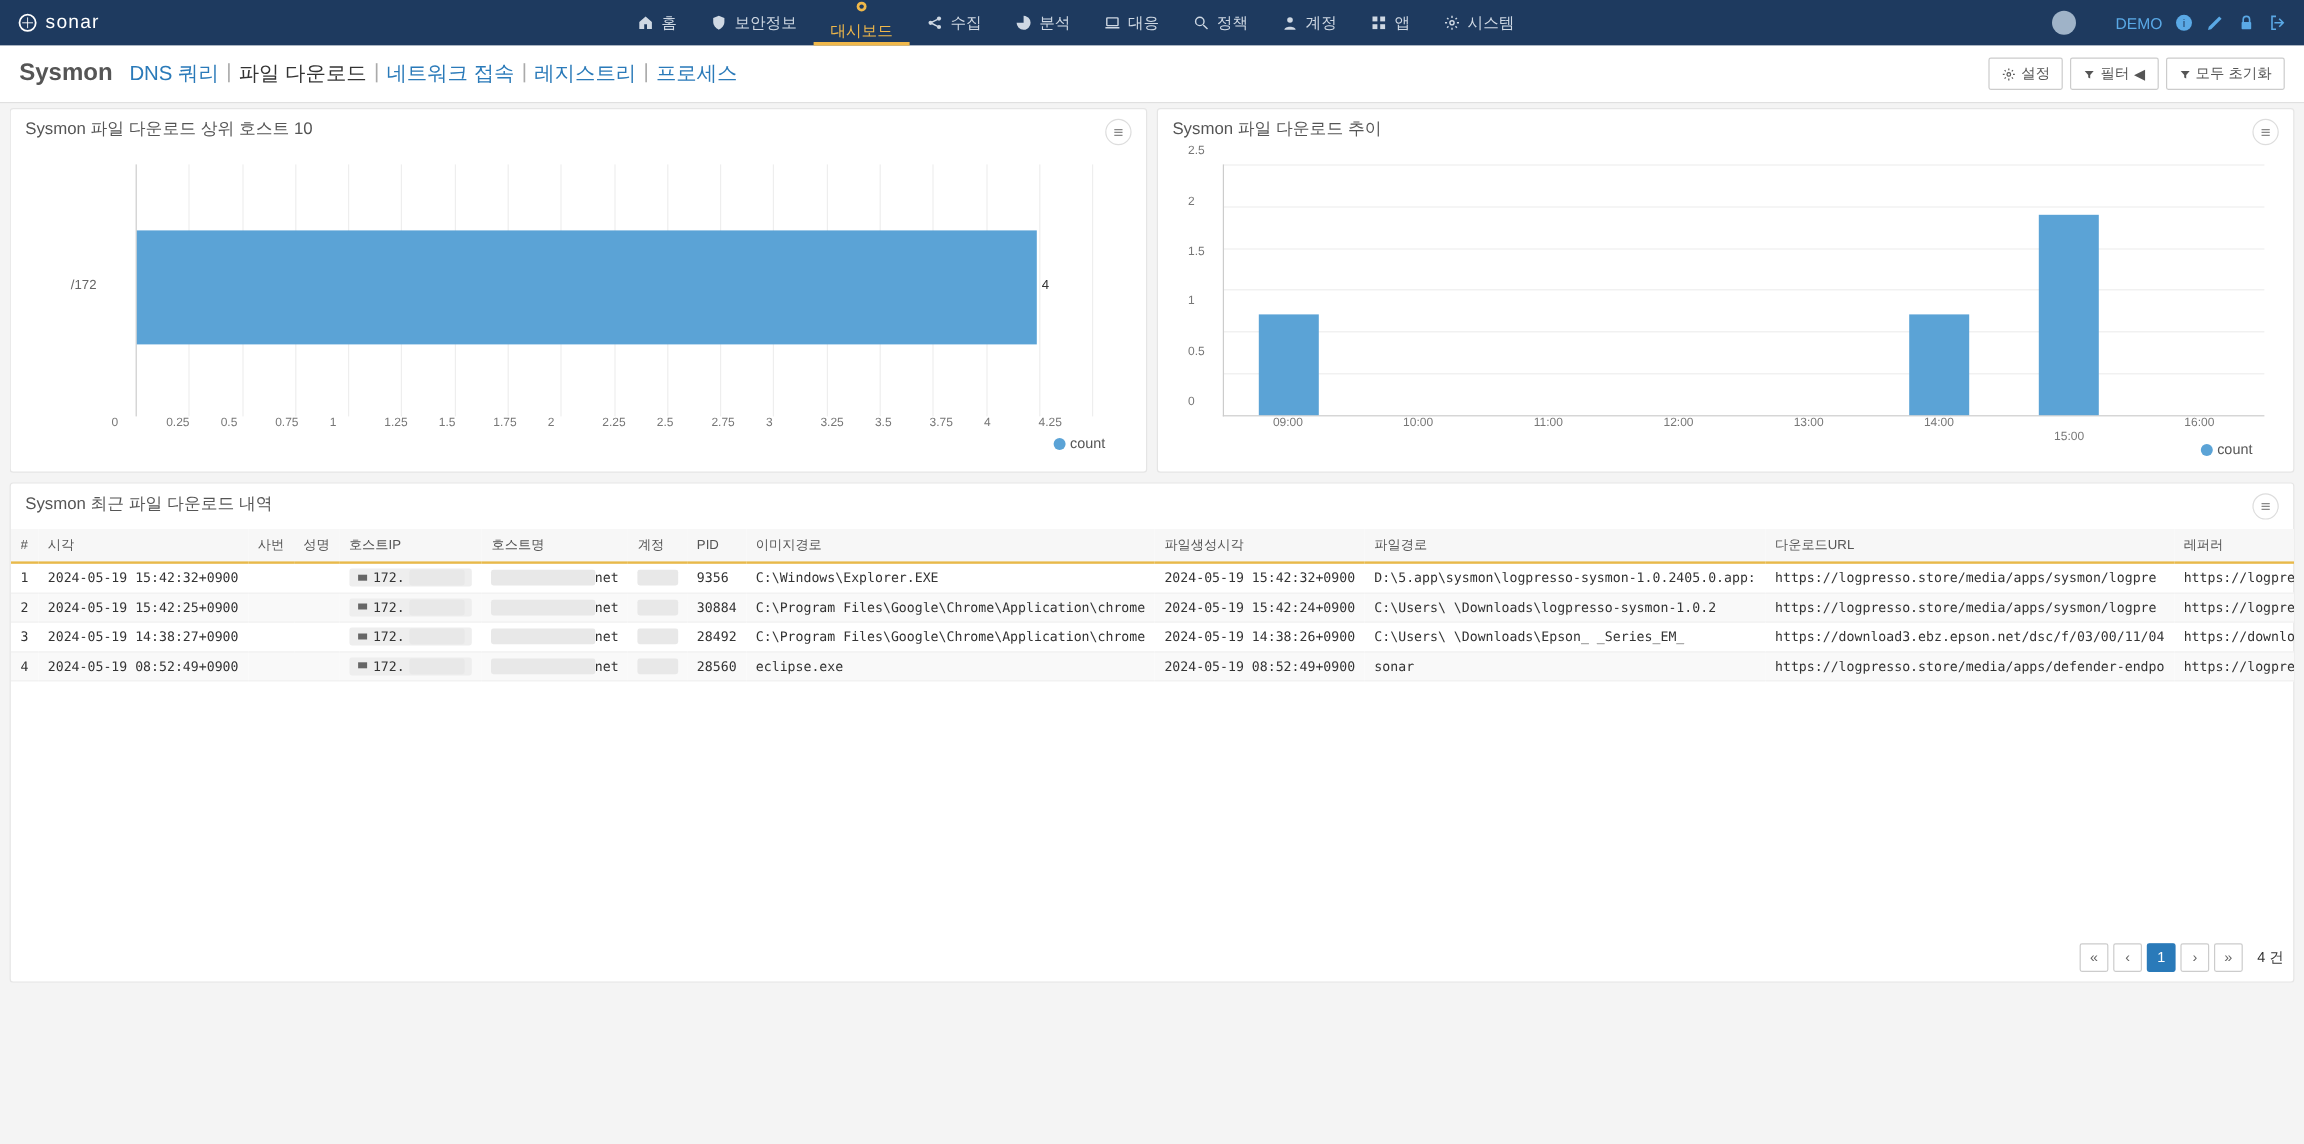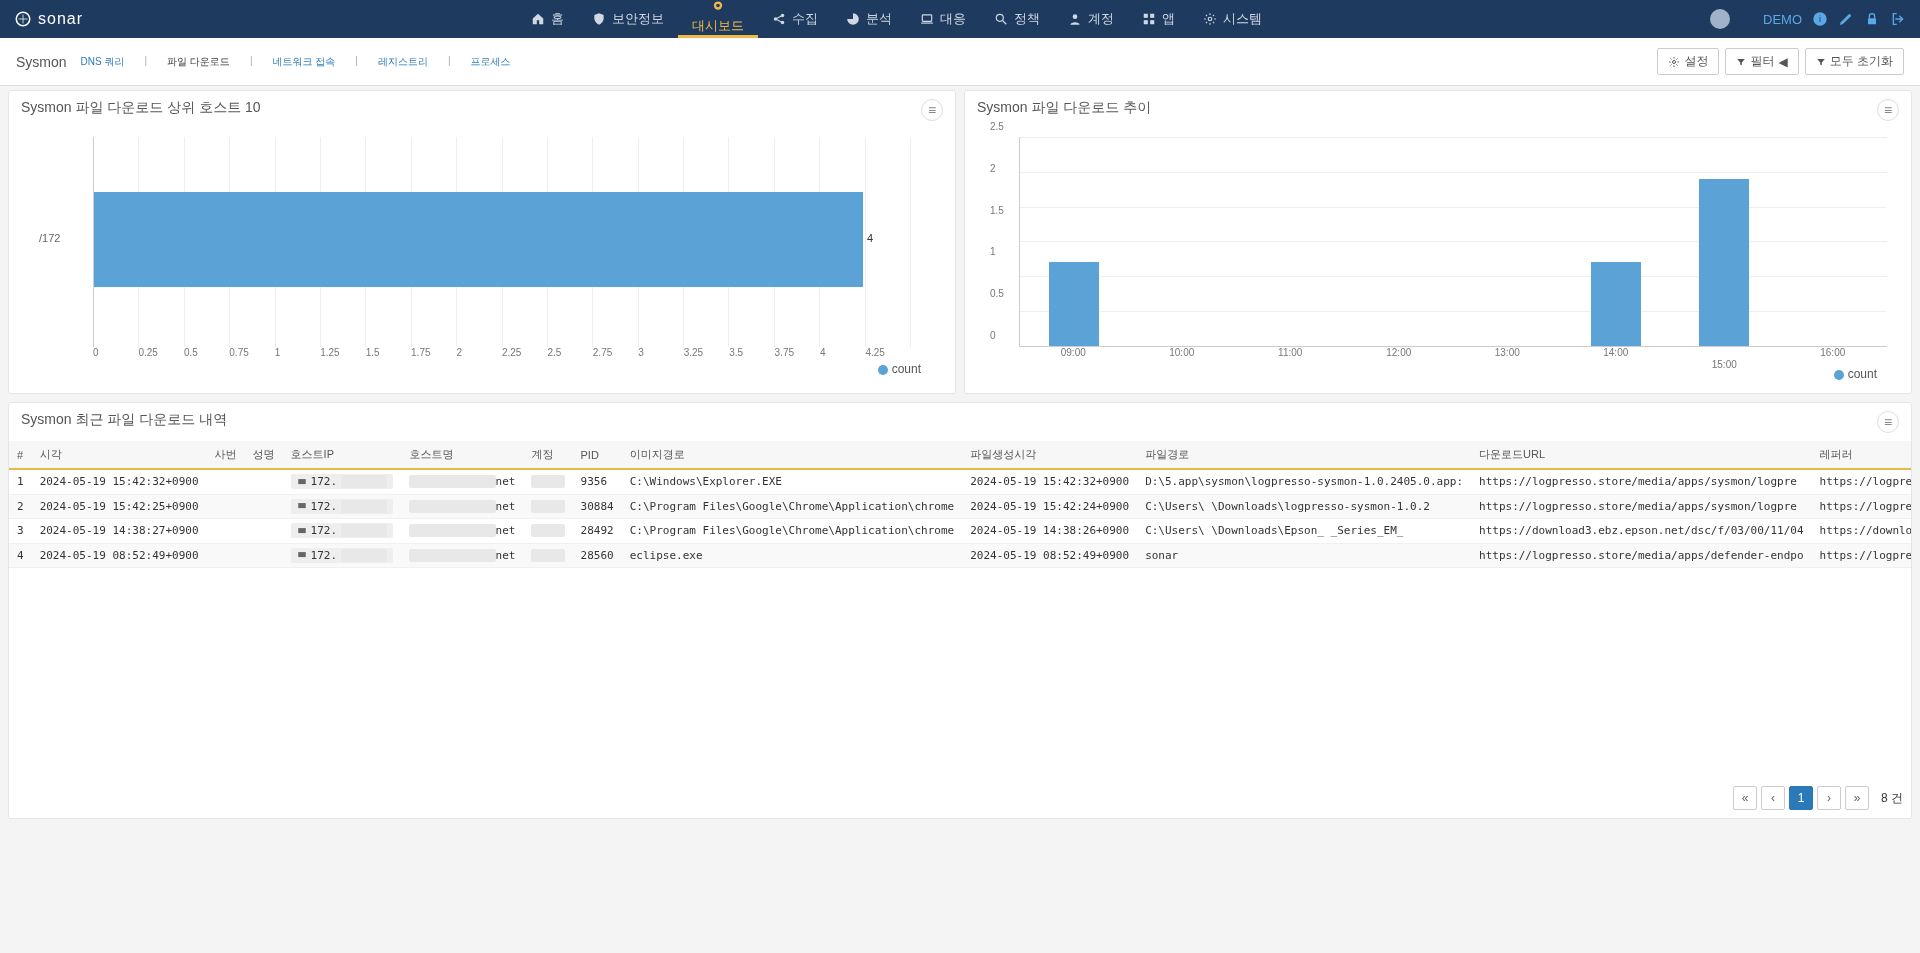--- a/index.html
+++ b/index.html
@@ -11,37 +11,37 @@
 .nav-items { display:flex; margin-left:auto; margin-right:auto; height:100%; }
 .nav-item { display:flex; align-items:center; gap:6px; padding:0 14px; height:100%; cursor:pointer; color:#cfd8e3; }
 .nav-item.active { color:#f0b84a; border-bottom:3px solid #f0b84a;flex-direction:column; }
 .nav-item svg { width:14px; height:14px; fill:currentColor; }
 .nav-right { display:flex; align-items:center; gap:10px; }
 .avatar { width:20px; height:20px; border-radius:50%; background:#9fb3c8; display:inline-block; }
 .user { color:#5aa9e6;margin-left:23px; }
 .nav-right svg { width:16px; height:16px; fill:#9fb3c8; cursor:pointer; }
 
 .subheader { display:flex; align-items:center; padding:10px 16px; background:#fff; border-bottom:1px solid #e0e0e0; }
-.page-title { font-size:14px; color:#555; font-weight:400; margin-right:14px; }
-.tabs { display:flex; gap:20px; font-size:10px; }
+.page-title { font-size:20px; color:#555; font-weight:700; margin-right:14px; }
+.tabs { display:flex; gap:6px; font-size:17px; }
 .tabs a { color:#2a7ab9; text-decoration:none; cursor:pointer; }
 .tabs a.active { color:#333; font-weight:500; }
 .tabs .sep { color:#aaa; }
 .sub-actions { margin-left:auto; display:flex; gap:6px; }
 .btn { border:1px solid #ccc; background:#fff; padding:4px 10px; font-size:12px; cursor:pointer; border-radius:2px; display:flex; align-items:center; gap:4px; color:#555; }
 
 .content { padding:0 8px; }
 .row { display:flex; gap:8px; margin-top:4px; }
 .panel { background:#fff; border:1px solid #e5e5e5; border-radius:3px; flex:1; position:relative; }
 .panel-header { padding:8px 12px; color:#555; font-size:14px; display:flex; align-items:flex-start; }
 .panel-menu { margin-left:auto; width:22px; height:22px; border:1px solid #ddd; border-radius:50%; display:flex; align-items:center; justify-content:center; cursor:pointer; color:#888; }
 .chart-body { padding:8px 14px 4px 14px; }
 
 
-.hbar-area { position:relative; height:210px; margin-left:70px; margin-right:30px; border-left:1px solid #ccc; }
+.hbar-area { position:relative; height:210px; margin-left:90px; margin-right:30px; border-left:1px solid #ccc; }
 .hbar-grid { position:absolute; inset:0; display:flex; }
 .hbar-grid .vline { flex:1; border-right:1px solid #eee; }
 .hbar { position:absolute; left:0; top:55px; height:95px; background:#5ba3d6; }
 .hbar-label { position:absolute; left:-55px; top:95px; font-size:11px; color:#666; }
 .hbar-val { position:absolute; top:95px; font-size:11px; color:#333; }
 .hbar-xaxis { display:flex; margin-left:70px; margin-right:30px; font-size:10px; color:#777; }
 .hbar-xaxis span { flex:1; text-align:left; }
 .legend { text-align:right; padding:4px 20px 8px; font-size:12px; color:#555; }
 .legend .dot { display:inline-block; width:10px; height:10px; border-radius:50%; background:#5ba3d6; margin-right:4px; vertical-align:middle; }
 
@@ -404,16 +404,16 @@
           </tbody>
       </table>
     </div>
     <div style="height:210px"></div>
     <div class="pager">
       <span class="pgbtn">«</span>
       <span class="pgbtn">‹</span>
       <span class="pgbtn active">1</span>
       <span class="pgbtn">›</span>
       <span class="pgbtn">»</span>
-      <span style="margin-left:8px">8 건</span>
+      <span style="margin-left:8px">4 건</span>
     </div>
   </div>
 </div>
 
 </body></html>

